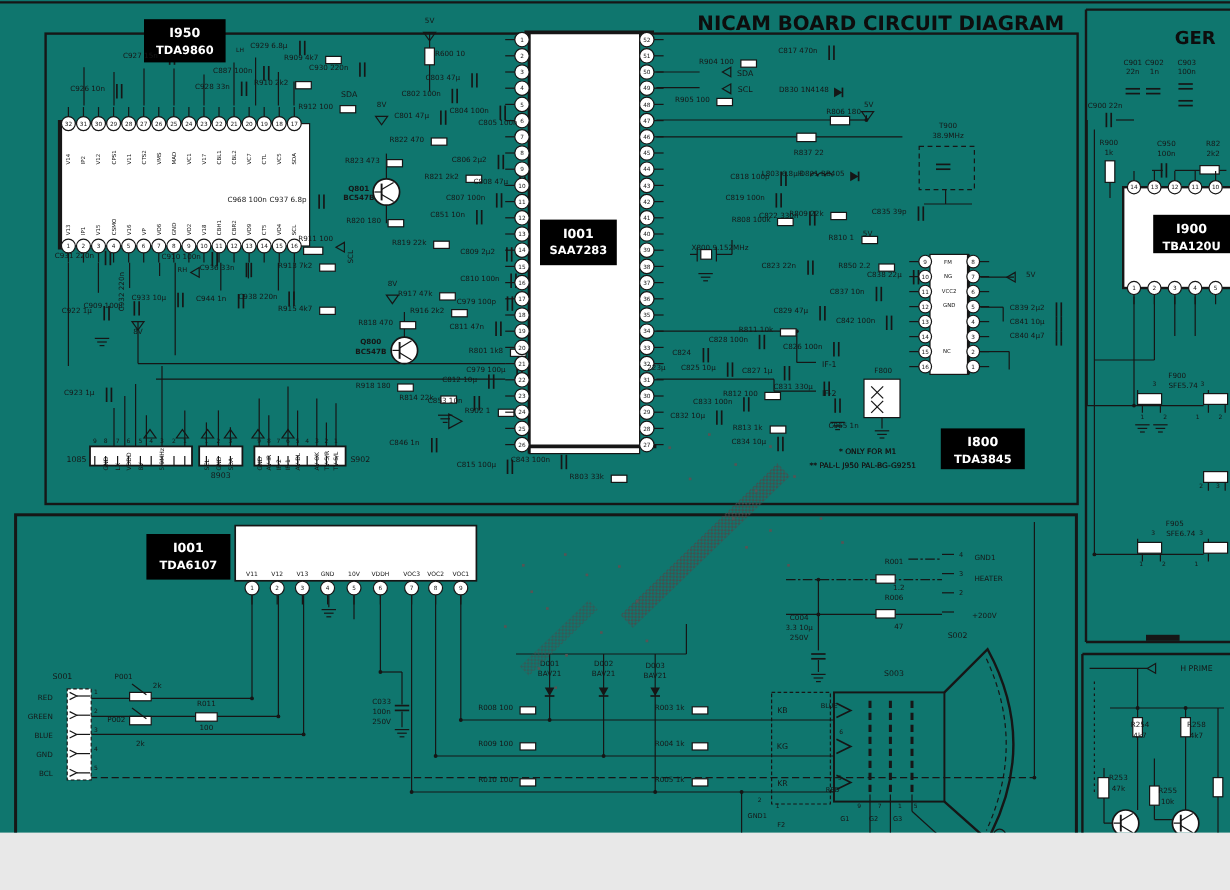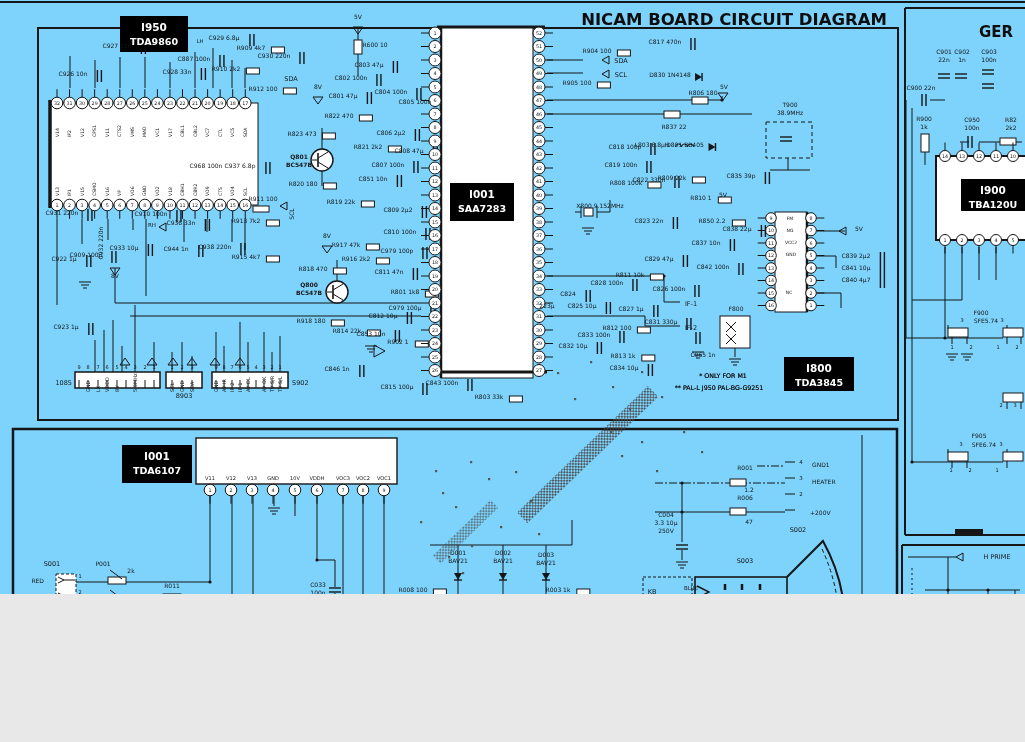--- a/index.html
+++ b/index.html
@@ -1,16 +1,16 @@
 <!DOCTYPE html>
 <html><head>
 <meta charset="utf-8">
 <style>
   html,body{margin:0;padding:0;background:#e8e8e8;}
-  #stage{position:relative;width:1025px;height:594px;background:#7dd3fc;overflow:hidden;}
+  #stage{position:relative;width:1025px;height:694px;background:#0f766e;overflow:hidden;}
   svg text{font-family:"DejaVu Sans",sans-serif;}
 </style>
 </head>
 <body>
 
 <div id="stage">
 <svg id="svg" width="1025" height="742" viewBox="0 0 1025 742">
   <defs>
     <pattern id="wm" width="4" height="4" patternUnits="userSpaceOnUse">
       <rect x="0" y="0" width="2" height="2" fill="#4a4a4a"></rect>

